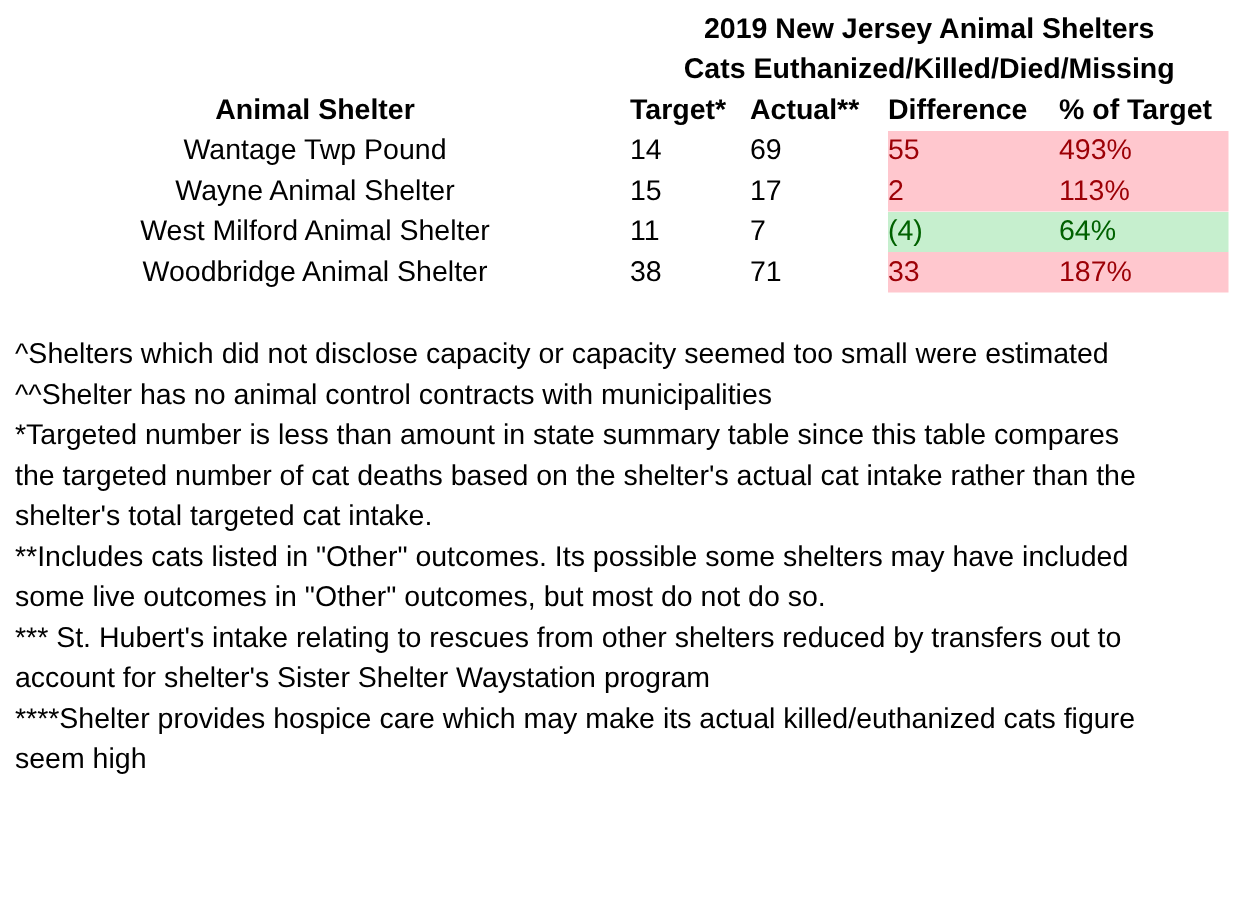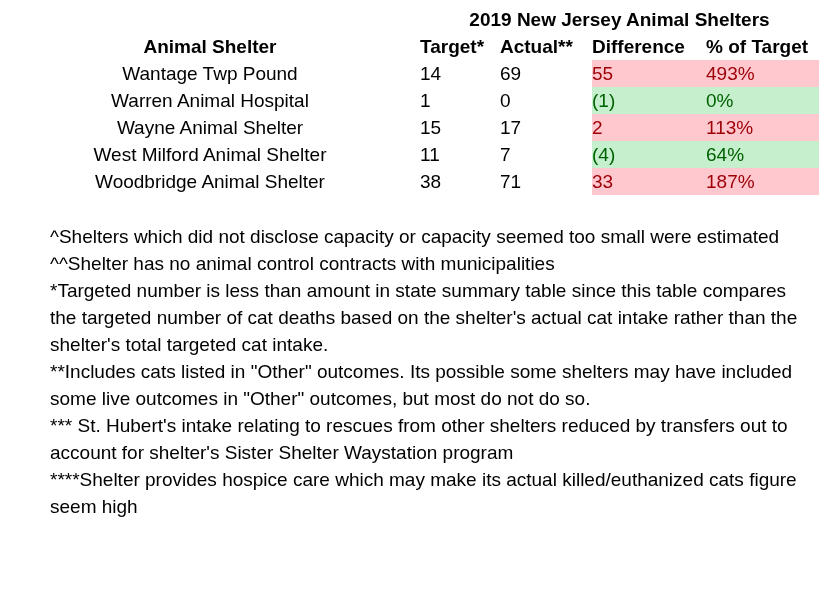--- a/index.html
+++ b/index.html
@@ -56,21 +56,20 @@
     color: var(--under-text, #006100);
   }
   #footnotes {
     margin-top: 28px;
     padding-left: 10px;
   }
   .footnote-line {
     height: 27px;
     line-height: 27px;
     white-space: nowrap;
-    margin-left: 40px;
   }
 </style>
 </head>
 <body>
 
 <div id="page">
 
   <table id="shelter-table">
     <colgroup>
       <col style="width:420px">
@@ -78,42 +77,39 @@
       <col style="width:92px">
       <col style="width:114px">
       <col style="width:113px">
     </colgroup>
 
     <tbody>
         <tr>
       <td></td>
       <td class="title-cell" colspan="4">2019 New Jersey Animal Shelters</td>
     </tr>
+    <tr>
+      <td></td>
+      <td class="title-cell" colspan="4">Cats Euthanized/Killed/Died/Missing</td>
+    </tr>
 
     <tr class="header-row">
       <td class="name-col">Animal Shelter</td>
       <td class="num-col">Target*</td>
       <td class="num-col">Actual**</td>
       <td class="num-col">Difference</td>
       <td class="num-col">% of Target</td>
     </tr>
 
     <tr class="over">
       <td class="name-col">Wantage Twp Pound</td>
       <td class="num-col">14</td>
       <td class="num-col">69</td>
       <td class="num-col shaded">55</td>
       <td class="num-col shaded">493%</td>
-    </tr>
-    <tr class="under">
-      <td class="name-col">Warren Animal Hospital</td>
-      <td class="num-col">1</td>
-      <td class="num-col">0</td>
-      <td class="num-col shaded">(1)</td>
-      <td class="num-col shaded">0%</td>
     </tr>
     <tr class="over">
       <td class="name-col">Wayne Animal Shelter</td>
       <td class="num-col">15</td>
       <td class="num-col">17</td>
       <td class="num-col shaded">2</td>
       <td class="num-col shaded">113%</td>
     </tr>
     <tr class="under">
       <td class="name-col">West Milford Animal Shelter</td>

